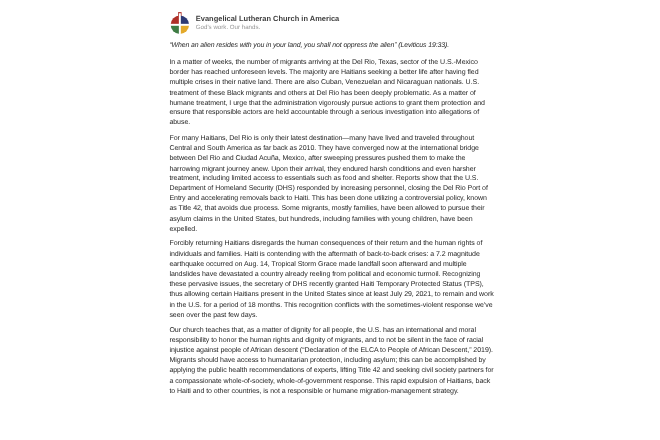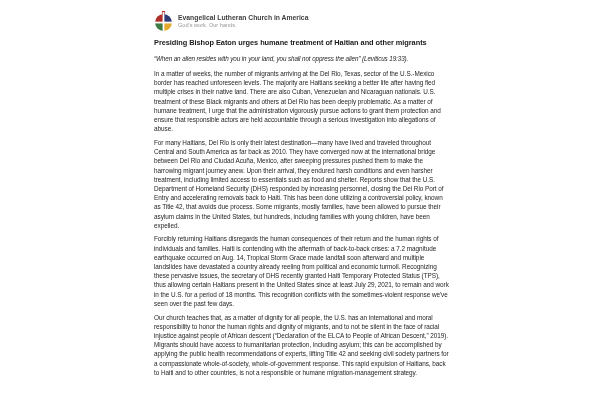--- a/index.html
+++ b/index.html
@@ -96,21 +96,20 @@
 
         <rect x="16.3" y="2" width="3.4" height="38" fill="#ffffff"></rect>
         <rect x="0" y="20.3" width="36" height="3.4" fill="#ffffff"></rect>
       </svg>
       <div class="header-text">
         <div class="org-name">Evangelical Lutheran Church in America</div>
         <div class="tagline">God's work. Our hands.</div>
       </div>
     </div>
 
-    <h1 class="title">Presiding Bishop Eaton urges humane treatment of Haitian and other migrants</h1>
 
     <p class="epigraph">“When an alien resides with you in your land, you shall not oppress the alien” (Leviticus 19:33).</p>
 
     <p class="para">In a matter of weeks, the number of migrants arriving at the Del Rio, Texas, sector of the U.S.-Mexico border has reached unforeseen levels. The majority are Haitians seeking a better life after having fled multiple crises in their native land. There are also Cuban, Venezuelan and Nicaraguan nationals. U.S. treatment of these Black migrants and others at Del Rio has been deeply problematic. As a matter of humane treatment, I urge that the administration vigorously pursue actions to grant them protection and ensure that responsible actors are held accountable through a serious investigation into allegations of abuse.</p>
     <p class="para">For many Haitians, Del Rio is only their latest destination—many have lived and traveled throughout Central and South America as far back as 2010. They have converged now at the international bridge between Del Rio and Ciudad Acuña, Mexico, after sweeping pressures pushed them to make the harrowing migrant journey anew. Upon their arrival, they endured harsh conditions and even harsher treatment, including limited access to essentials such as food and shelter. Reports show that the U.S. Department of Homeland Security (DHS) responded by increasing personnel, closing the Del Rio Port of Entry and accelerating removals back to Haiti. This has been done utilizing a controversial policy, known as Title 42, that avoids due process. Some migrants, mostly families, have been allowed to pursue their asylum claims in the United States, but hundreds, including families with young children, have been expelled.</p>
     <p class="para">Forcibly returning Haitians disregards the human consequences of their return and the human rights of individuals and families. Haiti is contending with the aftermath of back-to-back crises: a 7.2 magnitude earthquake occurred on Aug. 14, Tropical Storm Grace made landfall soon afterward and multiple landslides have devastated a country already reeling from political and economic turmoil. Recognizing these pervasive issues, the secretary of DHS recently granted Haiti Temporary Protected Status (TPS), thus allowing certain Haitians present in the United States since at least July 29, 2021, to remain and work in the U.S. for a period of 18 months. This recognition conflicts with the sometimes-violent response we've seen over the past few days.</p>
     <p class="para">Our church teaches that, as a matter of dignity for all people, the U.S. has an international and moral responsibility to honor the human rights and dignity of migrants, and to not be silent in the face of racial injustice against people of African descent (“Declaration of the ELCA to People of African Descent,” 2019). Migrants should have access to humanitarian protection, including asylum; this can be accomplished by applying the public health recommendations of experts, lifting Title 42 and seeking civil society partners for a compassionate whole-of-society, whole-of-government response. This rapid expulsion of Haitians, back to Haiti and to other countries, is not a responsible or humane migration-management strategy.</p>
 
   </div>
 </div>

